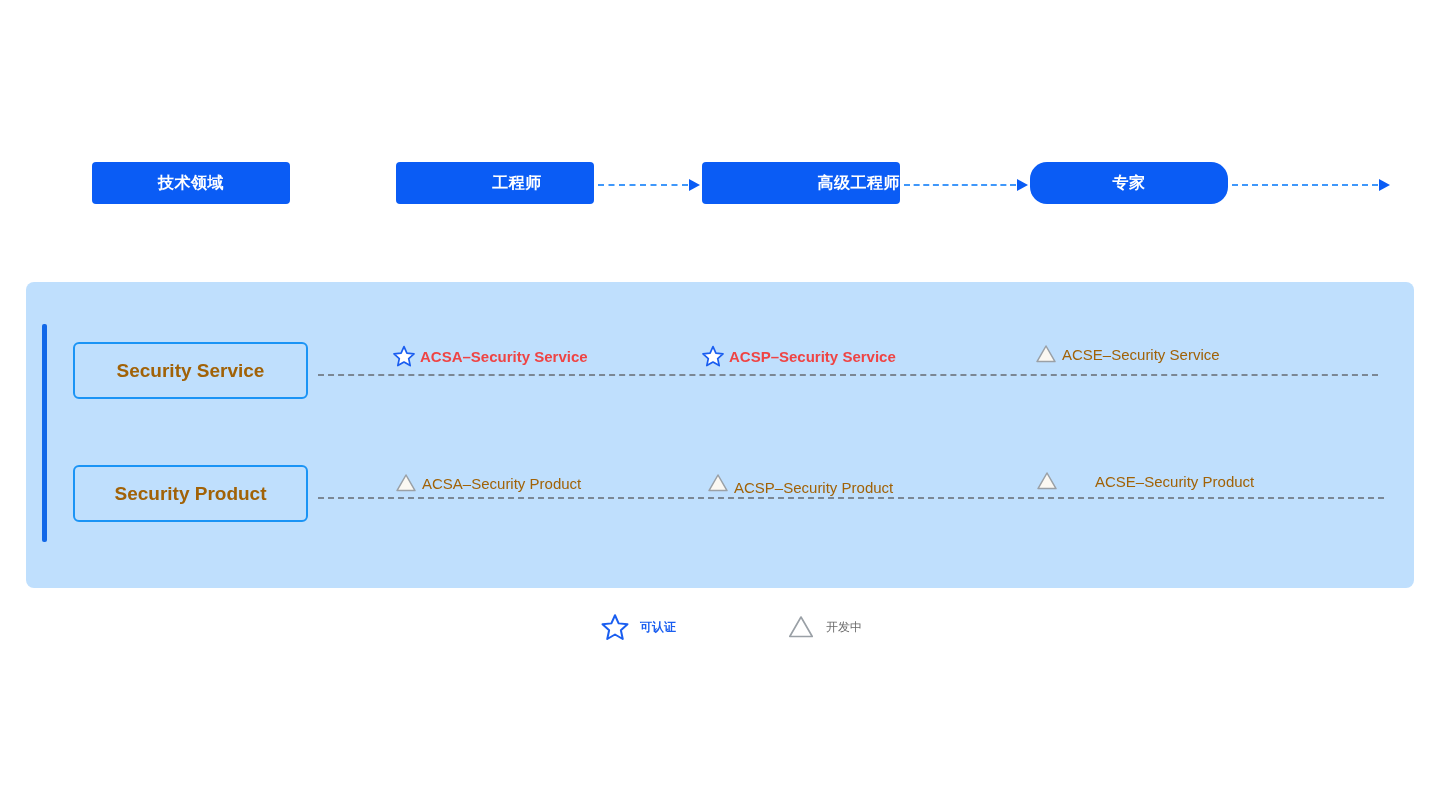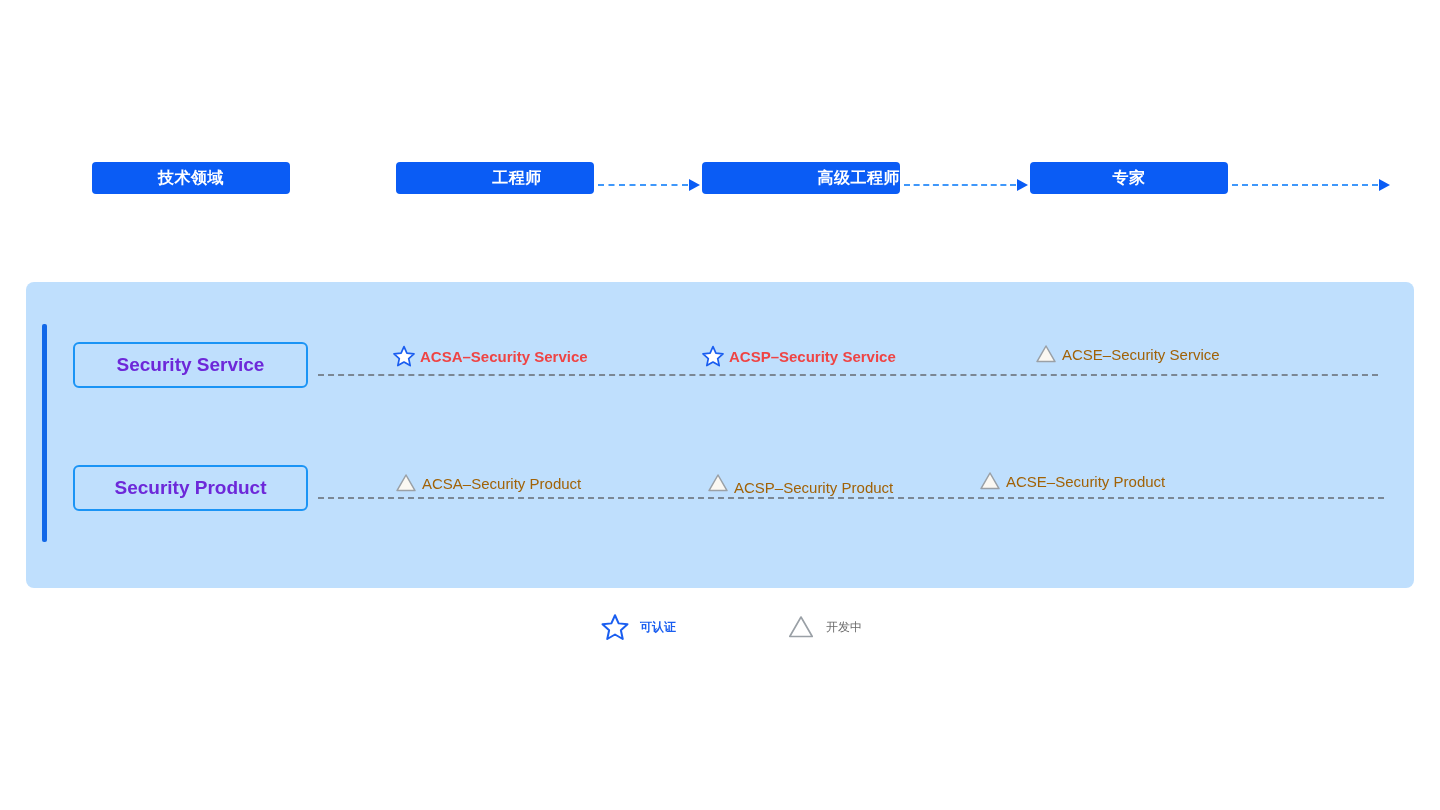--- a/index.html
+++ b/index.html
@@ -11,21 +11,21 @@
     width: 1440px;
     height: 810px;
     position: relative;
     font-family: "Liberation Sans", "DejaVu Sans", sans-serif;
     overflow: hidden;
   }
 
   
   .level-box {
     position: absolute;
-    height: 32px;
+    height: 42px;
     background: #0a5cf5;
     border-radius: 4px;
     display: flex;
     align-items: center;
     justify-content: center;
     color: #ffffff;
     font-size: 16px;
     font-weight: bold;
     letter-spacing: 0.5px;
     box-sizing: border-box;
@@ -68,28 +68,28 @@
     top: 324px;
     width: 5px;
     height: 218px;
     background: #1268e8;
     border-radius: 2px;
   }
 
   .domain-box {
     position: absolute;
     width: 235px;
-    height: 46px;
+    height: 57px;
     background: #bfdffd;
     border: 2px solid #1b94f5;
     border-radius: 6px;
     display: flex;
     align-items: center;
     justify-content: center;
-    color: #6d28d9;
+    color: #a16207;
     font-size: 19px;
     font-weight: bold;
     box-sizing: border-box;
   }
 
   .row-line {
     position: absolute;
     height: 0;
     border-top: 2px dashed #7b8794;
   }
@@ -160,21 +160,21 @@
 
   <div class="level-box" style="left:702px; top:162px; width:198px;justify-content:flex-end;">
     <span>高级工程师</span>
   </div>
 
   <div class="connector" style="left:904px; top:175px; width:124px;">
     <span class="dash"></span>
     <span class="head"></span>
   </div>
 
-  <div class="level-box" style="left:1030px; top:162px; width:198px;">
+  <div class="level-box" style="left:1030px; top:162px; width:198px;border-radius:17px;">
     <span>专家</span>
   </div>
 
   <div class="connector" style="left:1232px; top:175px; width:158px;">
     <span class="dash"></span>
     <span class="head"></span>
   </div>
 </div>
 
 <div class="panel"></div>
@@ -218,21 +218,21 @@
   <span class="cert-label">ACSA–Security Product</span>
 </div>
 
 <div class="cert-item state-developing" style="left:706px; top:471px;align-items:flex-end;">
   <svg class="ico" width="24" height="24" viewBox="0 0 24 24">
     <polygon points="12,4 21,19.6 3,19.6" fill="#fbf8f2" stroke="#9aa0a6" stroke-width="1.5" stroke-linejoin="round"></polygon>
   </svg>
   <span class="cert-label">ACSP–Security Product</span>
 </div>
 
-<div class="cert-item state-developing" style="left:978px; top:469px;">
+<div class="cert-item state-developing" style="left:1035px; top:469px;gap:32px;">
   <svg class="ico" width="24" height="24" viewBox="0 0 24 24">
     <polygon points="12,4 21,19.6 3,19.6" fill="#fbf8f2" stroke="#9aa0a6" stroke-width="1.5" stroke-linejoin="round"></polygon>
   </svg>
   <span class="cert-label">ACSE–Security Product</span>
 </div>
 
 <div class="legend">
   <div class="legend-entry state-certifiable">
     <svg width="30" height="30" viewBox="0 0 24 24">
       <polygon points="12,2.6 14.9,9.1 22,9.8 16.7,14.6 18.2,21.6 12,18 5.8,21.6 7.3,14.6 2,9.8 9.1,9.1" fill="#ffffff" stroke="#1a5ef0" stroke-width="1.6" stroke-linejoin="round"></polygon>

